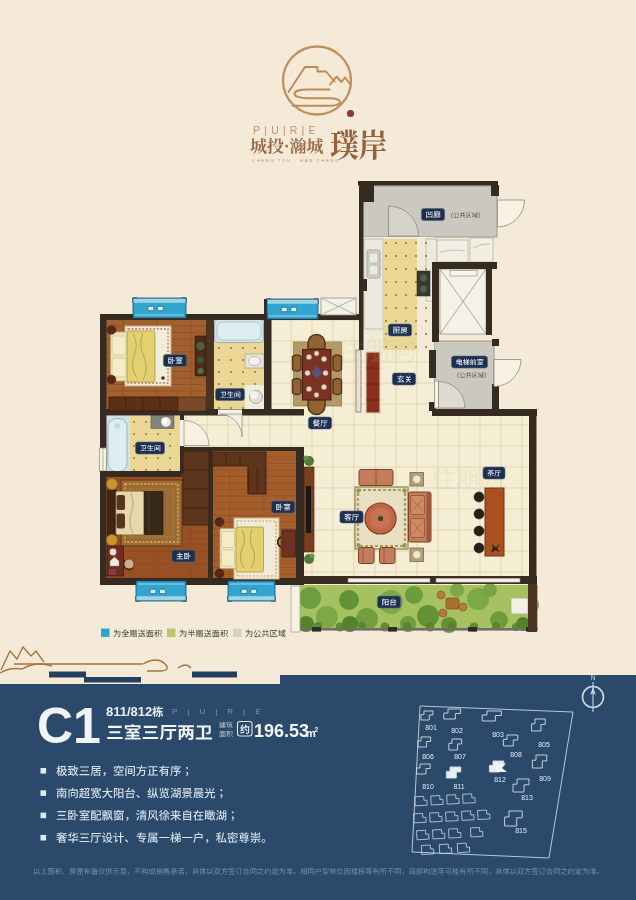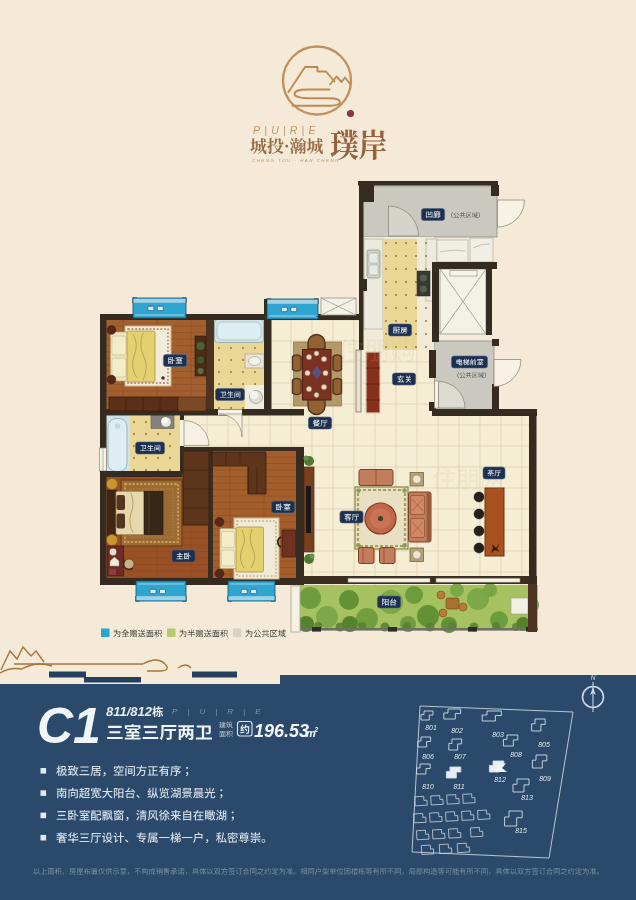--- a/index.html
+++ b/index.html
@@ -1,17 +1,17 @@
 <!DOCTYPE html>
 <html><head>
 <meta charset="utf-8">
 <title>C1</title>
 <style>
 html,body{margin:0;padding:0;background:#f4ead7;}
-#page{position:relative;width:636px;height:900px;overflow:hidden;font-family:"Liberation Sans",sans-serif;font-style:italic;}
+#page{position:relative;width:636px;height:900px;overflow:hidden;font-family:"Liberation Sans",sans-serif;}
 </style>
 </head>
 <body>
 <div id="page">
 <svg width="636" height="900" viewBox="0 0 636 900">
 <defs>
         <clipPath id="tilesclip">
           <path d="M272 318 L361 318 L361 337 L434 337 L434 412 L529 412 L529 585 L304 585 L304 451 L180 451 L180 415 L272 415 Z"></path>
         </clipPath>
       </defs>

